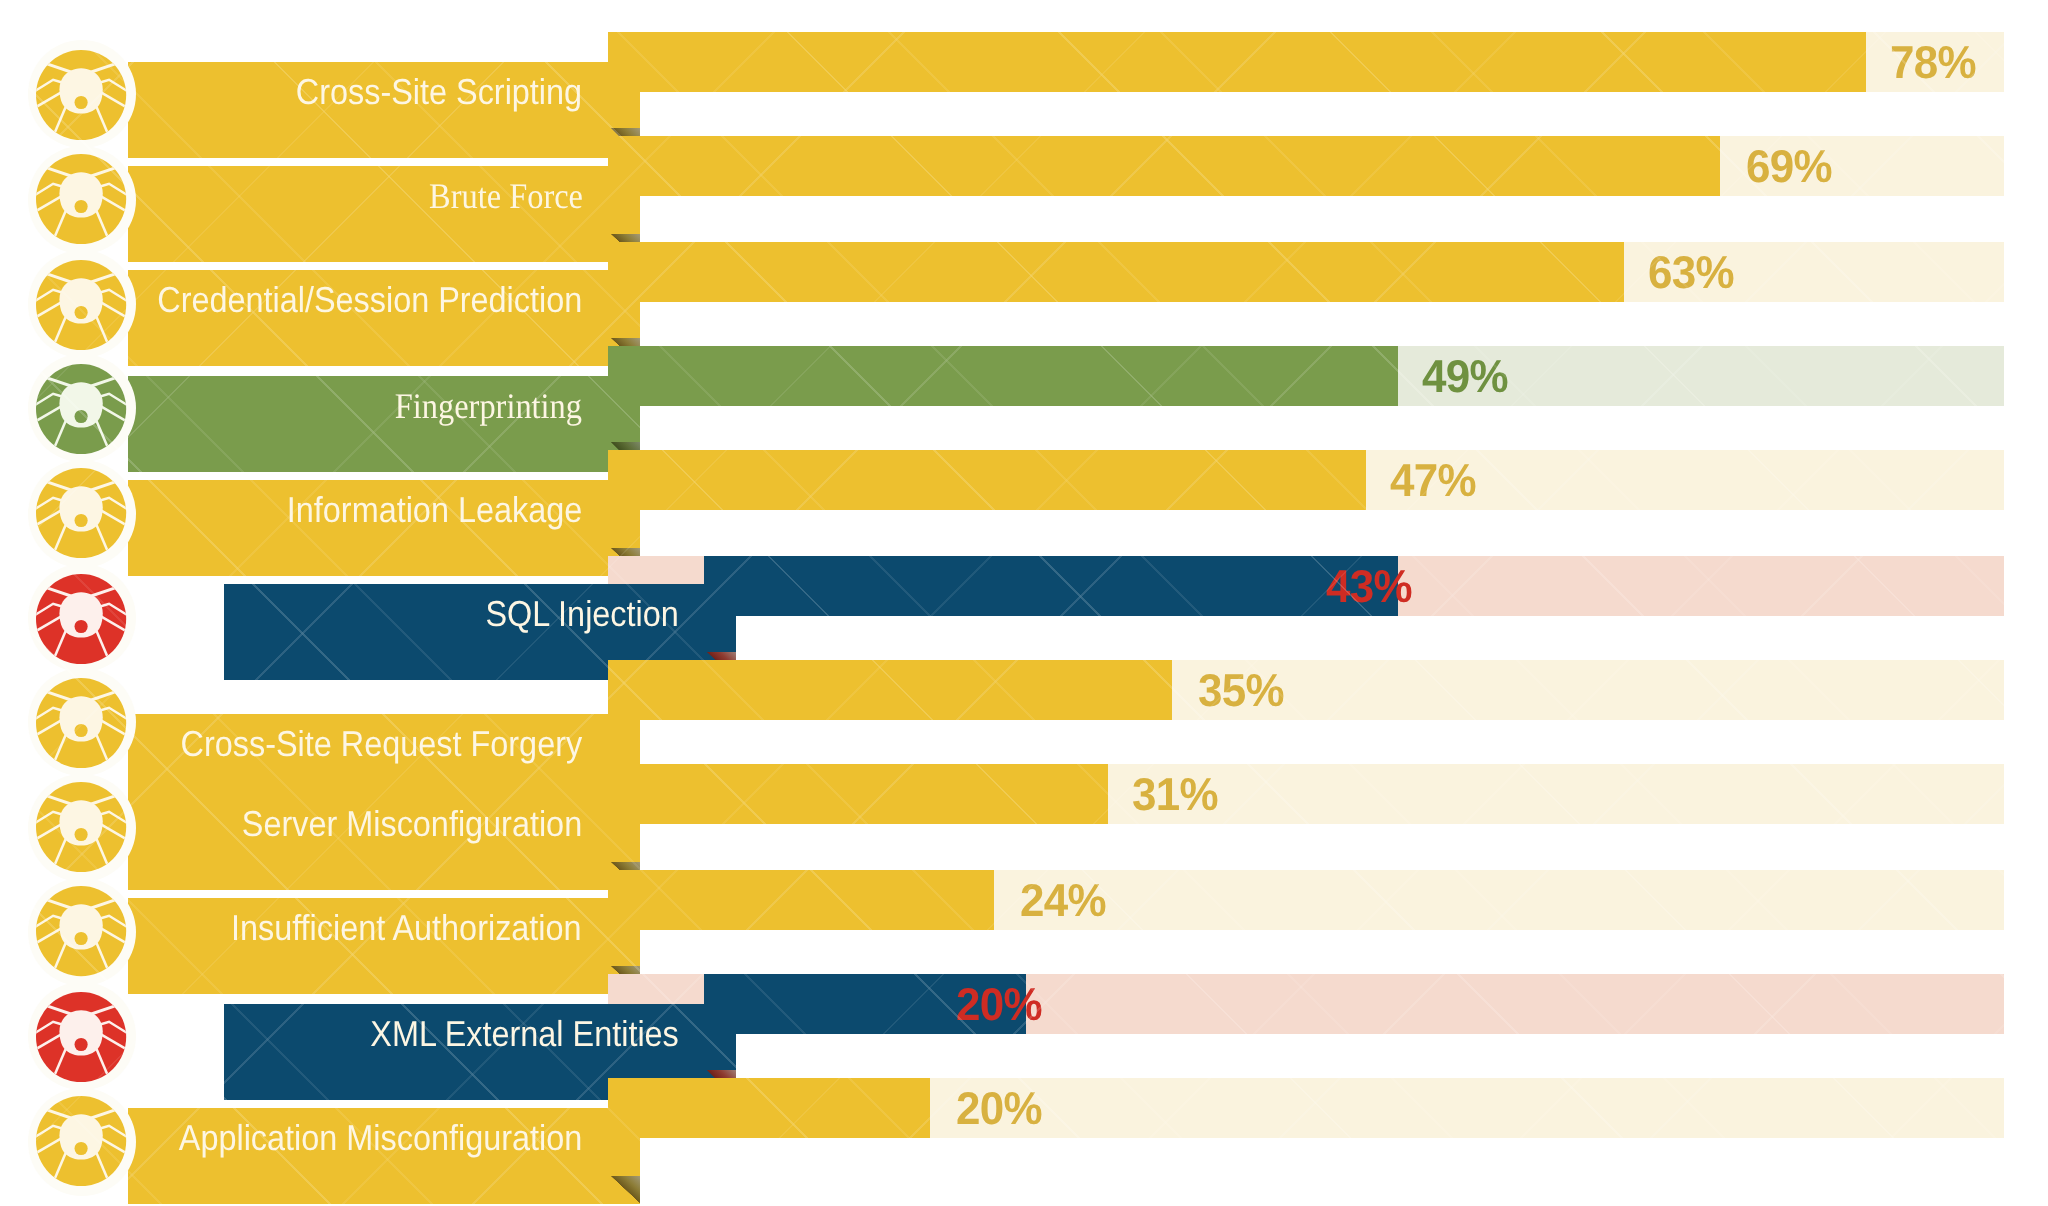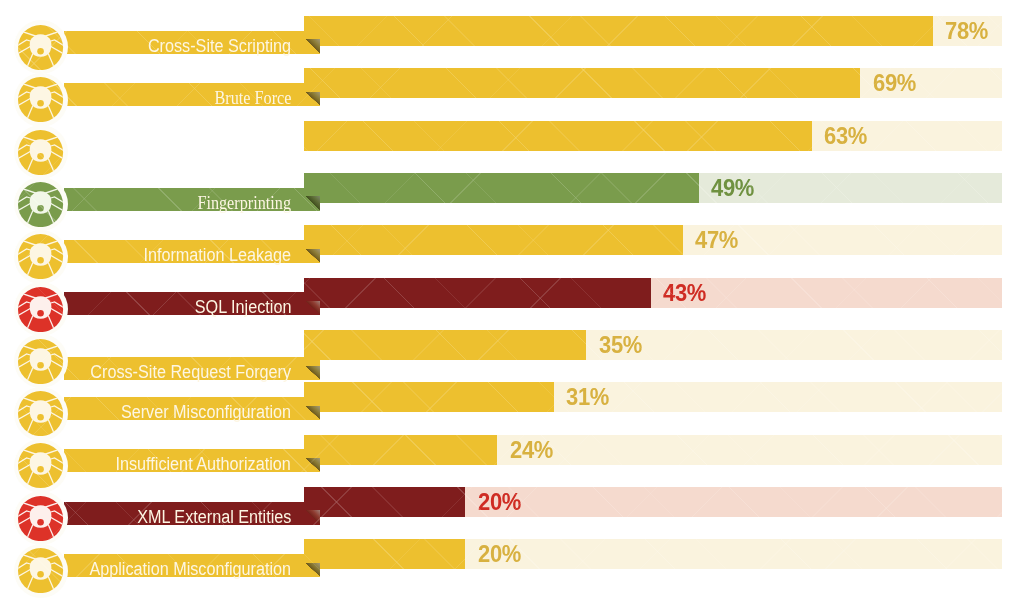--- a/index.html
+++ b/index.html
@@ -5,21 +5,21 @@
   html,body{margin:0;padding:0;}
   body{width:1024px;height:603px;background:#ffffff;overflow:hidden;
        font-family:"Liberation Sans",sans-serif;}
   #stage{position:relative;width:1024px;height:603px;overflow:hidden;background:#ffffff;}
   .row{position:absolute;left:0;top:0;width:1024px;height:603px;}
   .track{position:absolute;left:304.0px;width:698.0px;height:30.2px;}
   .bar{position:absolute;left:304.0px;height:30.2px;}
   .vlabel{position:absolute;height:30.2px;line-height:30.2px;font-size:23px;
           font-weight:bold;white-space:nowrap;letter-spacing:-0.35px;
           transform:scaleX(0.955);transform-origin:0 50%;}
-  .ribbon{position:absolute;left:63.6px;width:256.0px;height:23px;}
+  .ribbon{position:absolute;left:63.6px;width:256.0px;height:48px;}
   .rlabel{position:absolute;right:28.6px;top:0;height:31.8px;line-height:31.8px;
           font-size:18px;color:#fdf6e3;white-space:nowrap;
           transform:scaleX(0.9);transform-origin:100% 50%;}
   .fold{position:absolute;right:0;bottom:0;width:14.5px;height:14.5px;}
   .halo{position:absolute;border-radius:50%;background:#fdfcf6;
         left:13.95px;width:54.10px;height:54.10px;}
   .icon{position:absolute;border-radius:50%;
         left:18.45px;width:45.10px;height:45.10px;}
   .spider{display:block;width:100%;height:100%;}
   .texture{position:absolute;left:0;top:0;width:1024px;height:603px;pointer-events:none;
@@ -50,21 +50,21 @@
   .c-green .track{background:#e5eada;}
   .c-green .bar,.c-green .ribbon{background:#7a9c4c;}
   .c-green .vlabel{color:#6f9140;}
   .c-green .fold{background:linear-gradient(to bottom left,#7c8868 0%,#5c6c35 28%,#41501f 48%,rgba(0,0,0,0) 49%);}
   .c-green .sp-disc{fill:#7a9c4c;}
   .c-green .sp-legs{stroke:#f2f7e8;}
   .c-green .sp-body{fill:#f2f7e8;}
   .c-green .sp-eye{fill:#7a9c4c;}
 
   .c-red .track{background:#f5dace;}
-  .c-red .bar,.c-red .ribbon{background:#7f1d1d;}
+  .c-red .bar,.c-red .ribbon{background:#0c4a6e;margin-left:48px;}
   .c-red .vlabel{color:#cf2c23;}
   .c-red .fold{background:linear-gradient(to bottom left,#a08078 0%,#8e3b30 28%,#72221a 48%,rgba(0,0,0,0) 49%);}
   .c-red .sp-disc{fill:#dd3228;}
   .c-red .sp-legs{stroke:#fdf0ec;}
   .c-red .sp-body{fill:#fdf0ec;}
   .c-red .sp-eye{fill:#dd3228;}
 </style>
 </head>
 <body>
 
@@ -133,20 +133,24 @@
           <path class="sp-body" d="M50 20.3 C58.5 20.3 65.8 24.2 70 30.2 C72.6 34 74 38.6 74 43.5 C74 49.5 73 55.2 70.6 59.8 C67.2 66.2 59.5 70.5 50 70.5 C40.5 70.5 32.8 66.2 29.4 59.8 C27 55.2 26 49.5 26 43.5 C26 38.6 27.4 34 30 30.2 C34.2 24.2 41.5 20.3 50 20.3 Z"></path>
           <circle class="sp-eye" cx="50" cy="58.2" r="7.3"></circle>
         </svg>
       </span>
   </div>
 
   <div class="row c-yellow">
     <div class="track" style="top: 120.56px;"></div>
     <div class="bar" style="top: 120.56px; width: 507.78px;"></div>
     <div class="vlabel" style="top: 120.56px; left: 824.28px;">63%</div>
+    <div class="ribbon" style="top: 135.46px;">
+      <span class="rlabel">Credential/Session Prediction</span>
+      <span class="fold"></span>
+    </div>
     <span class="halo" style="top: 125.01px;"></span>
     <span class="icon" style="top: 129.51px;">
         <svg class="spider" viewBox="0 0 100 100">
           <defs>
             <clipPath id="spclip2">
               <circle cx="50" cy="50" r="50"></circle>
             </clipPath>
           </defs>
           <circle class="sp-disc" cx="50" cy="50" r="50"></circle>
           <g class="sp-legs" clip-path="url(#spclip2)" fill="none" stroke-linecap="butt" stroke-linejoin="miter">

